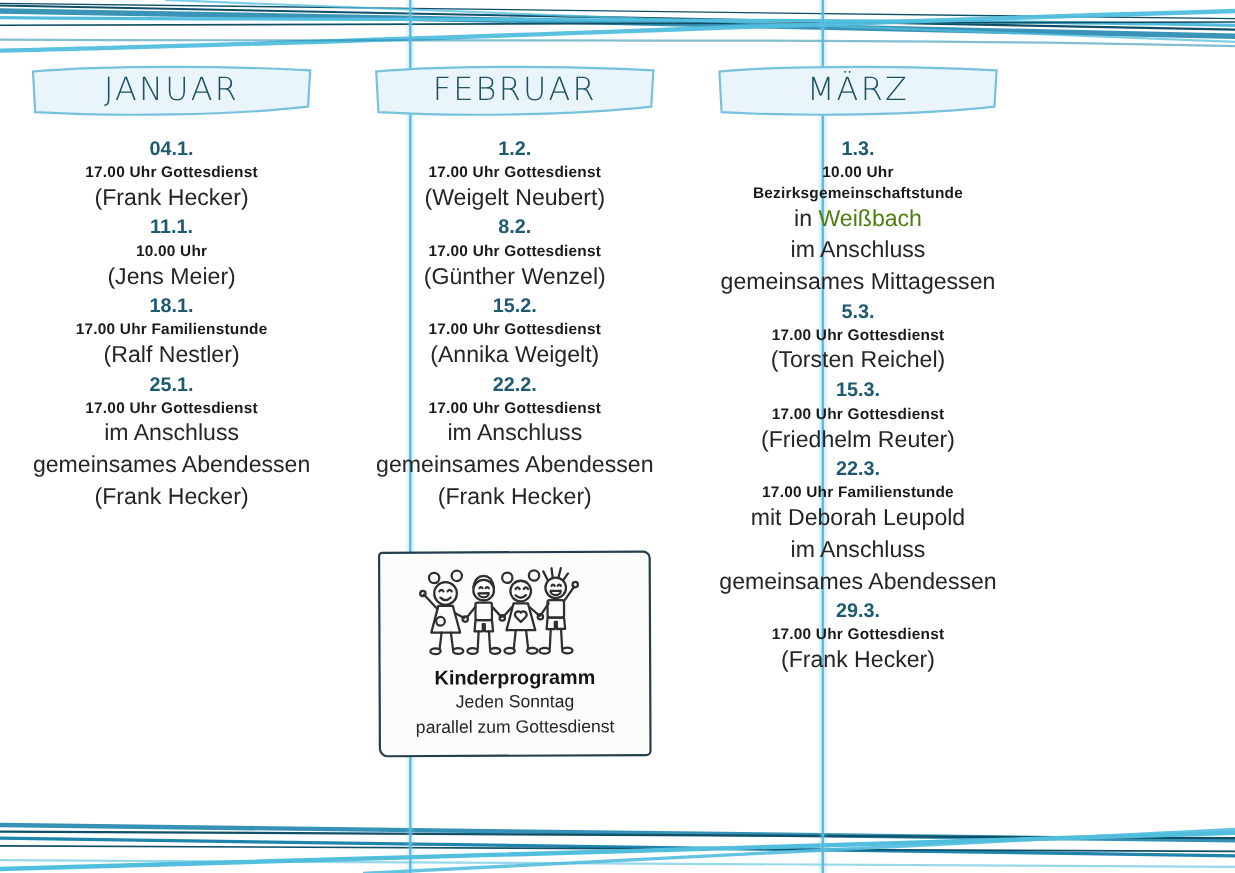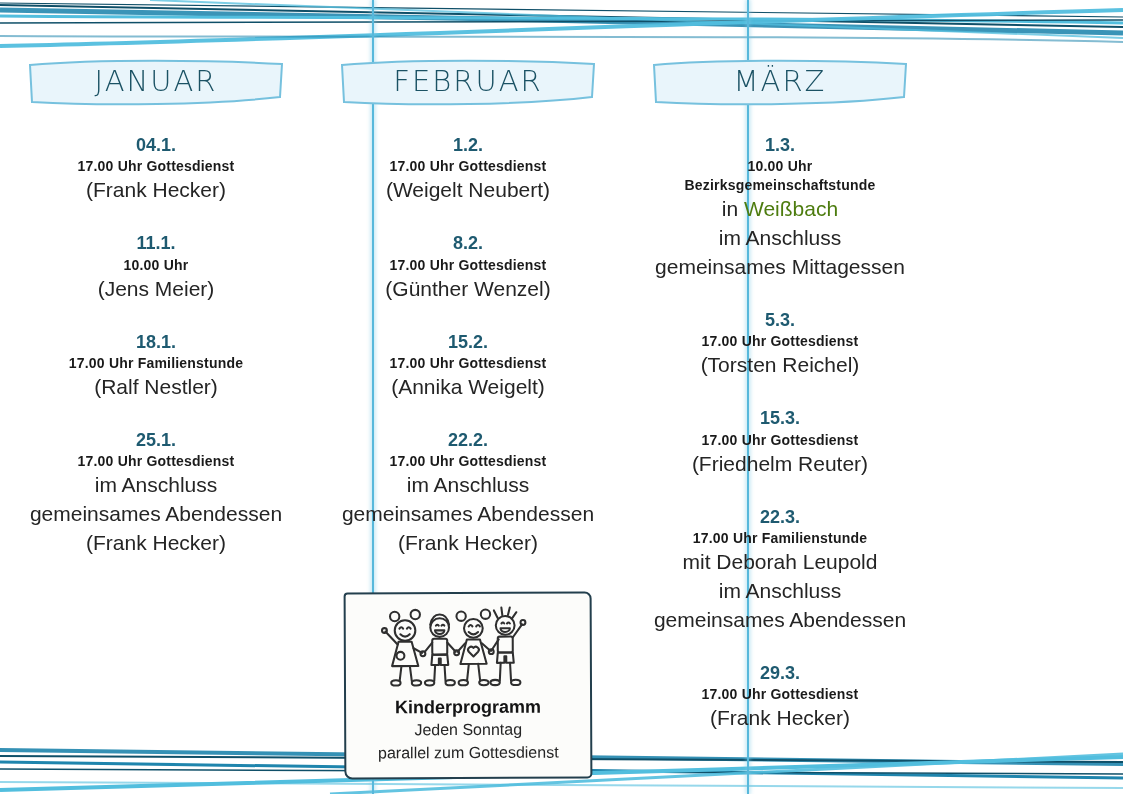--- a/index.html
+++ b/index.html
@@ -37,22 +37,22 @@
     display:flex;align-items:center;justify-content:center;
     font-family:"DejaVu Sans","Liberation Sans",sans-serif;
     font-weight:200;
     font-size:29px;
     letter-spacing:2px;
     color:#1b5264;
     padding-bottom:4px;
   }
   
   .events{display:flex;flex-direction:column;align-items:center;}
-  .event{text-align:center;margin-top:27px;}
-  .event:first-child{margin-top:24px;}
+  .event{text-align:center;}
+  .event:first-child{margin-top:14px;}
   .l-date{font-size:18px;font-weight:700;color:#1e5a70;line-height:1.3;}
   .l-bold{font-size:14px;font-weight:700;color:#1a1a1a;line-height:1.35;letter-spacing:.2px;}
   .l-reg{font-size:21px;font-weight:400;color:#252525;line-height:1.38;}
   .part-b{font-weight:400;color:#4d7c0f;}
   .part-r{font-weight:400;color:#252525;}
   
   .kinder{
     margin-top:34px;
     width:248px;
     box-sizing:border-box;

